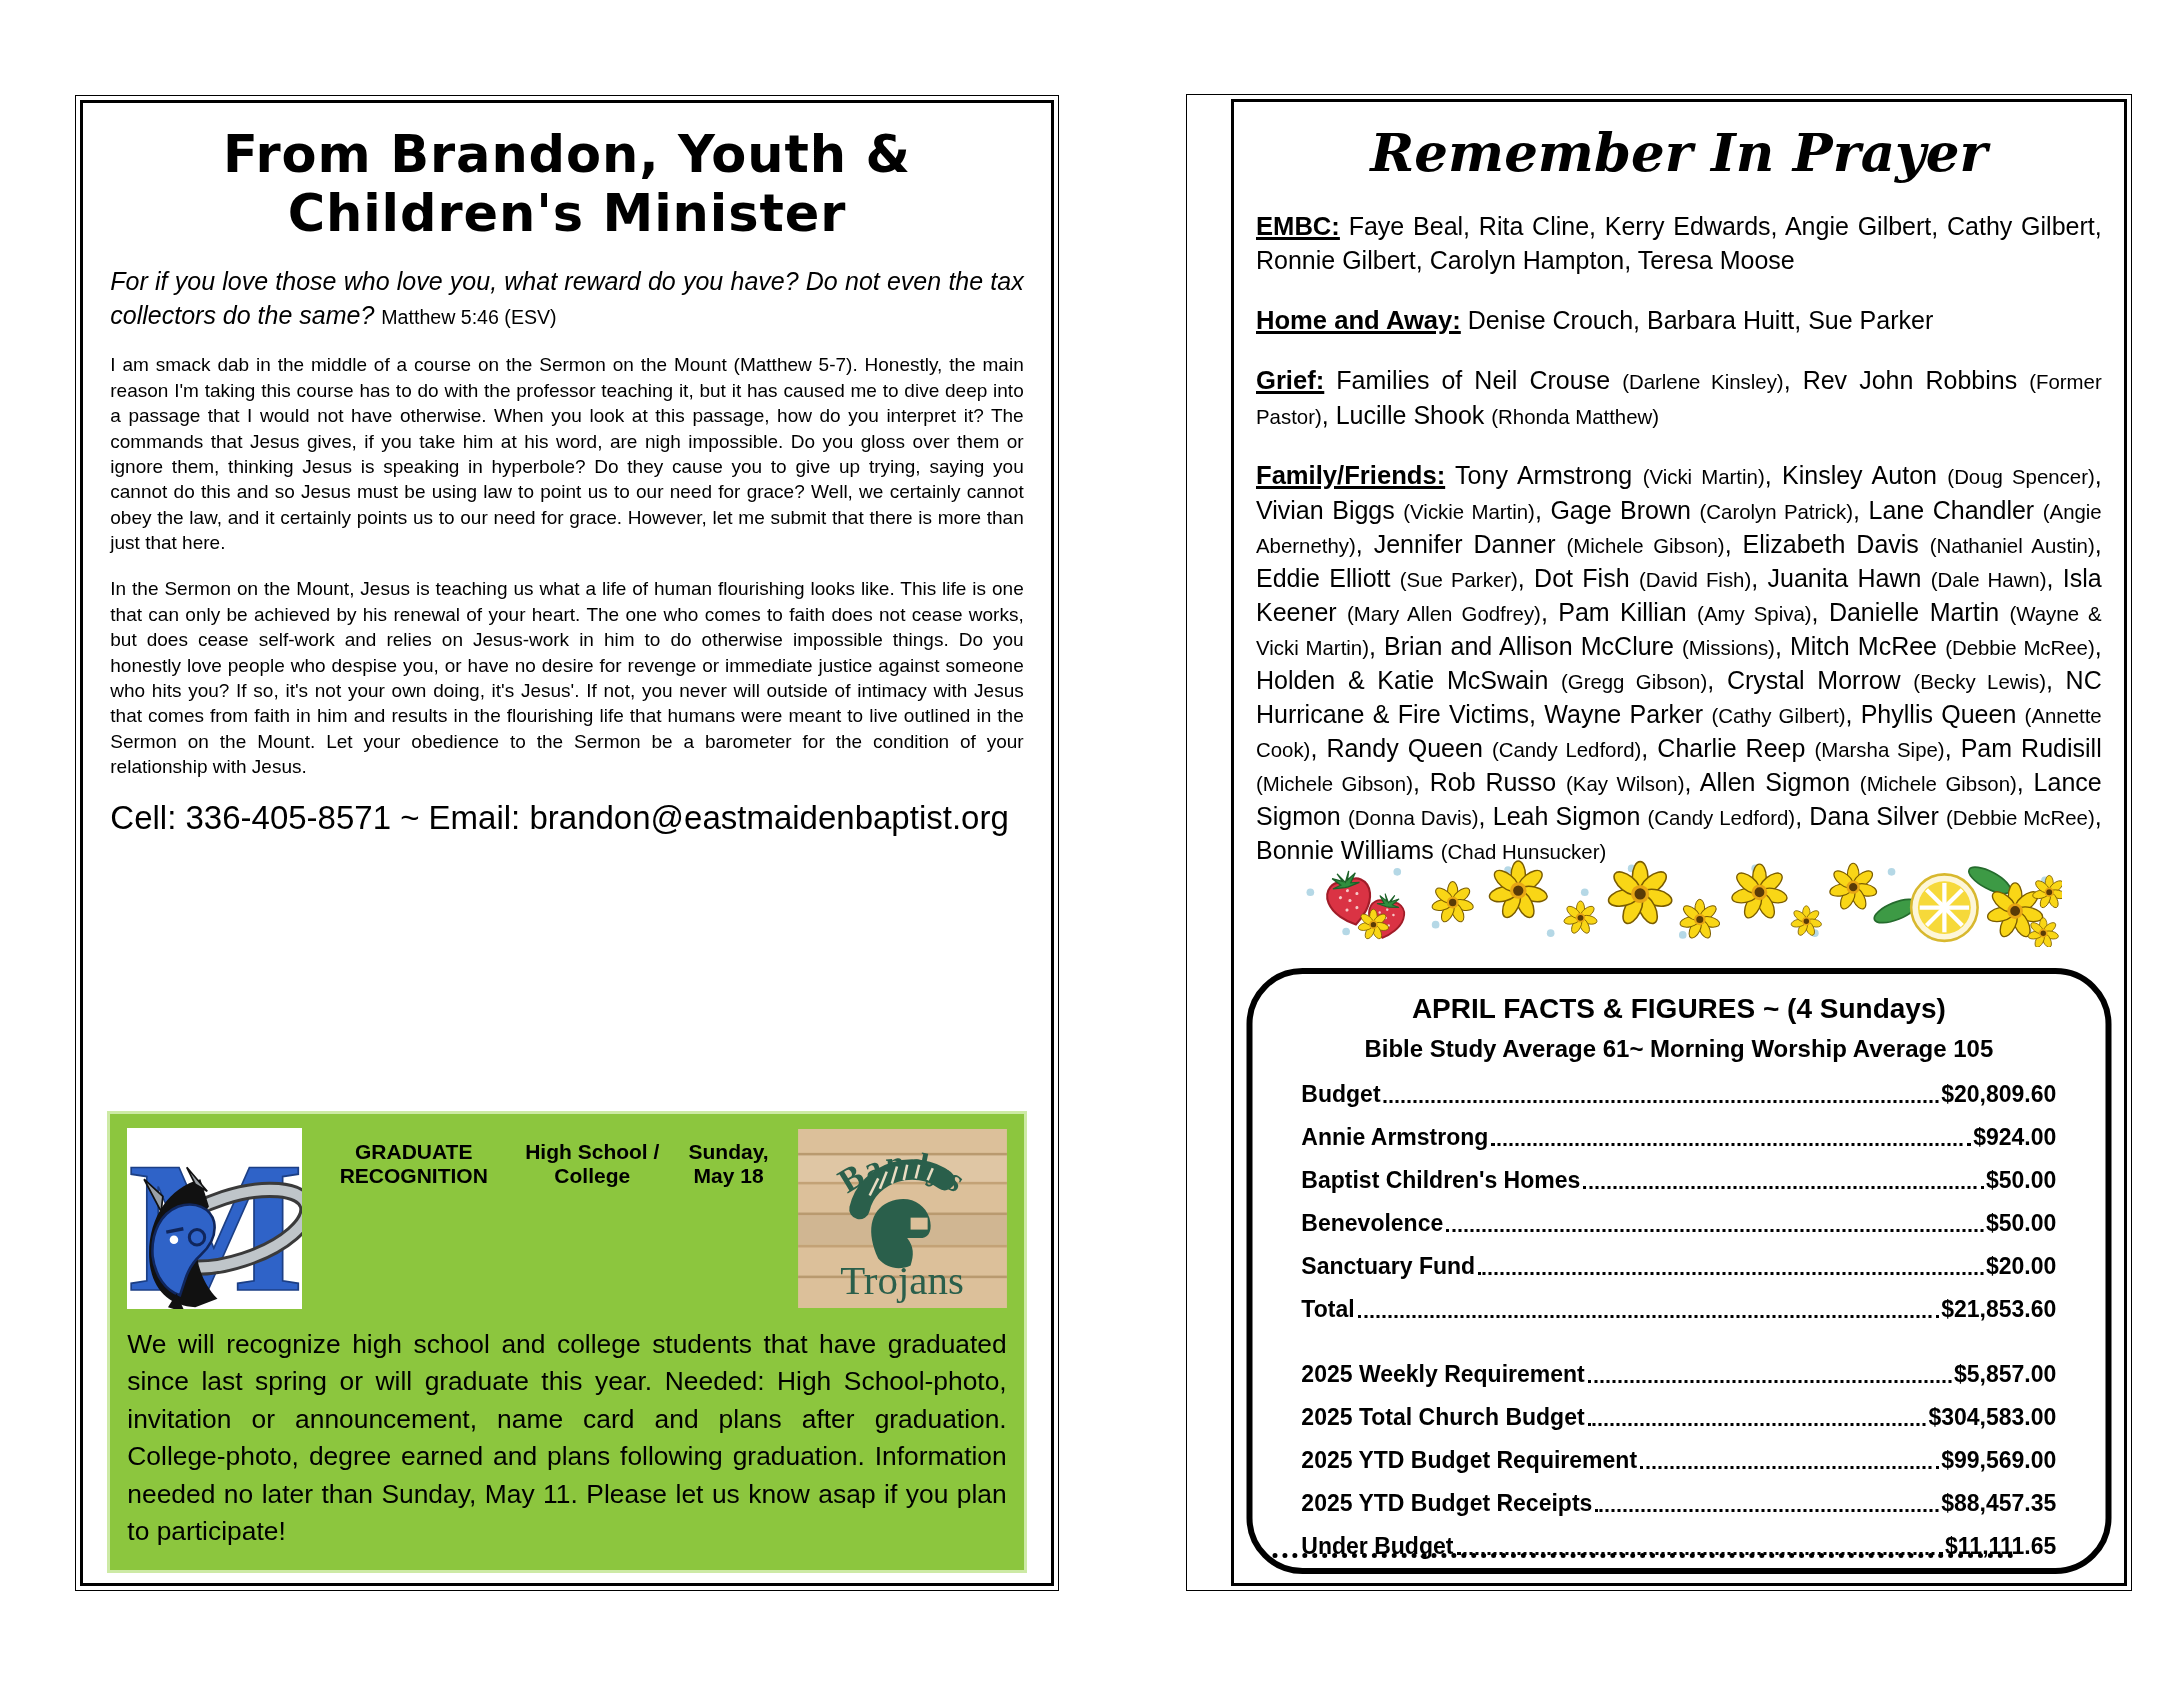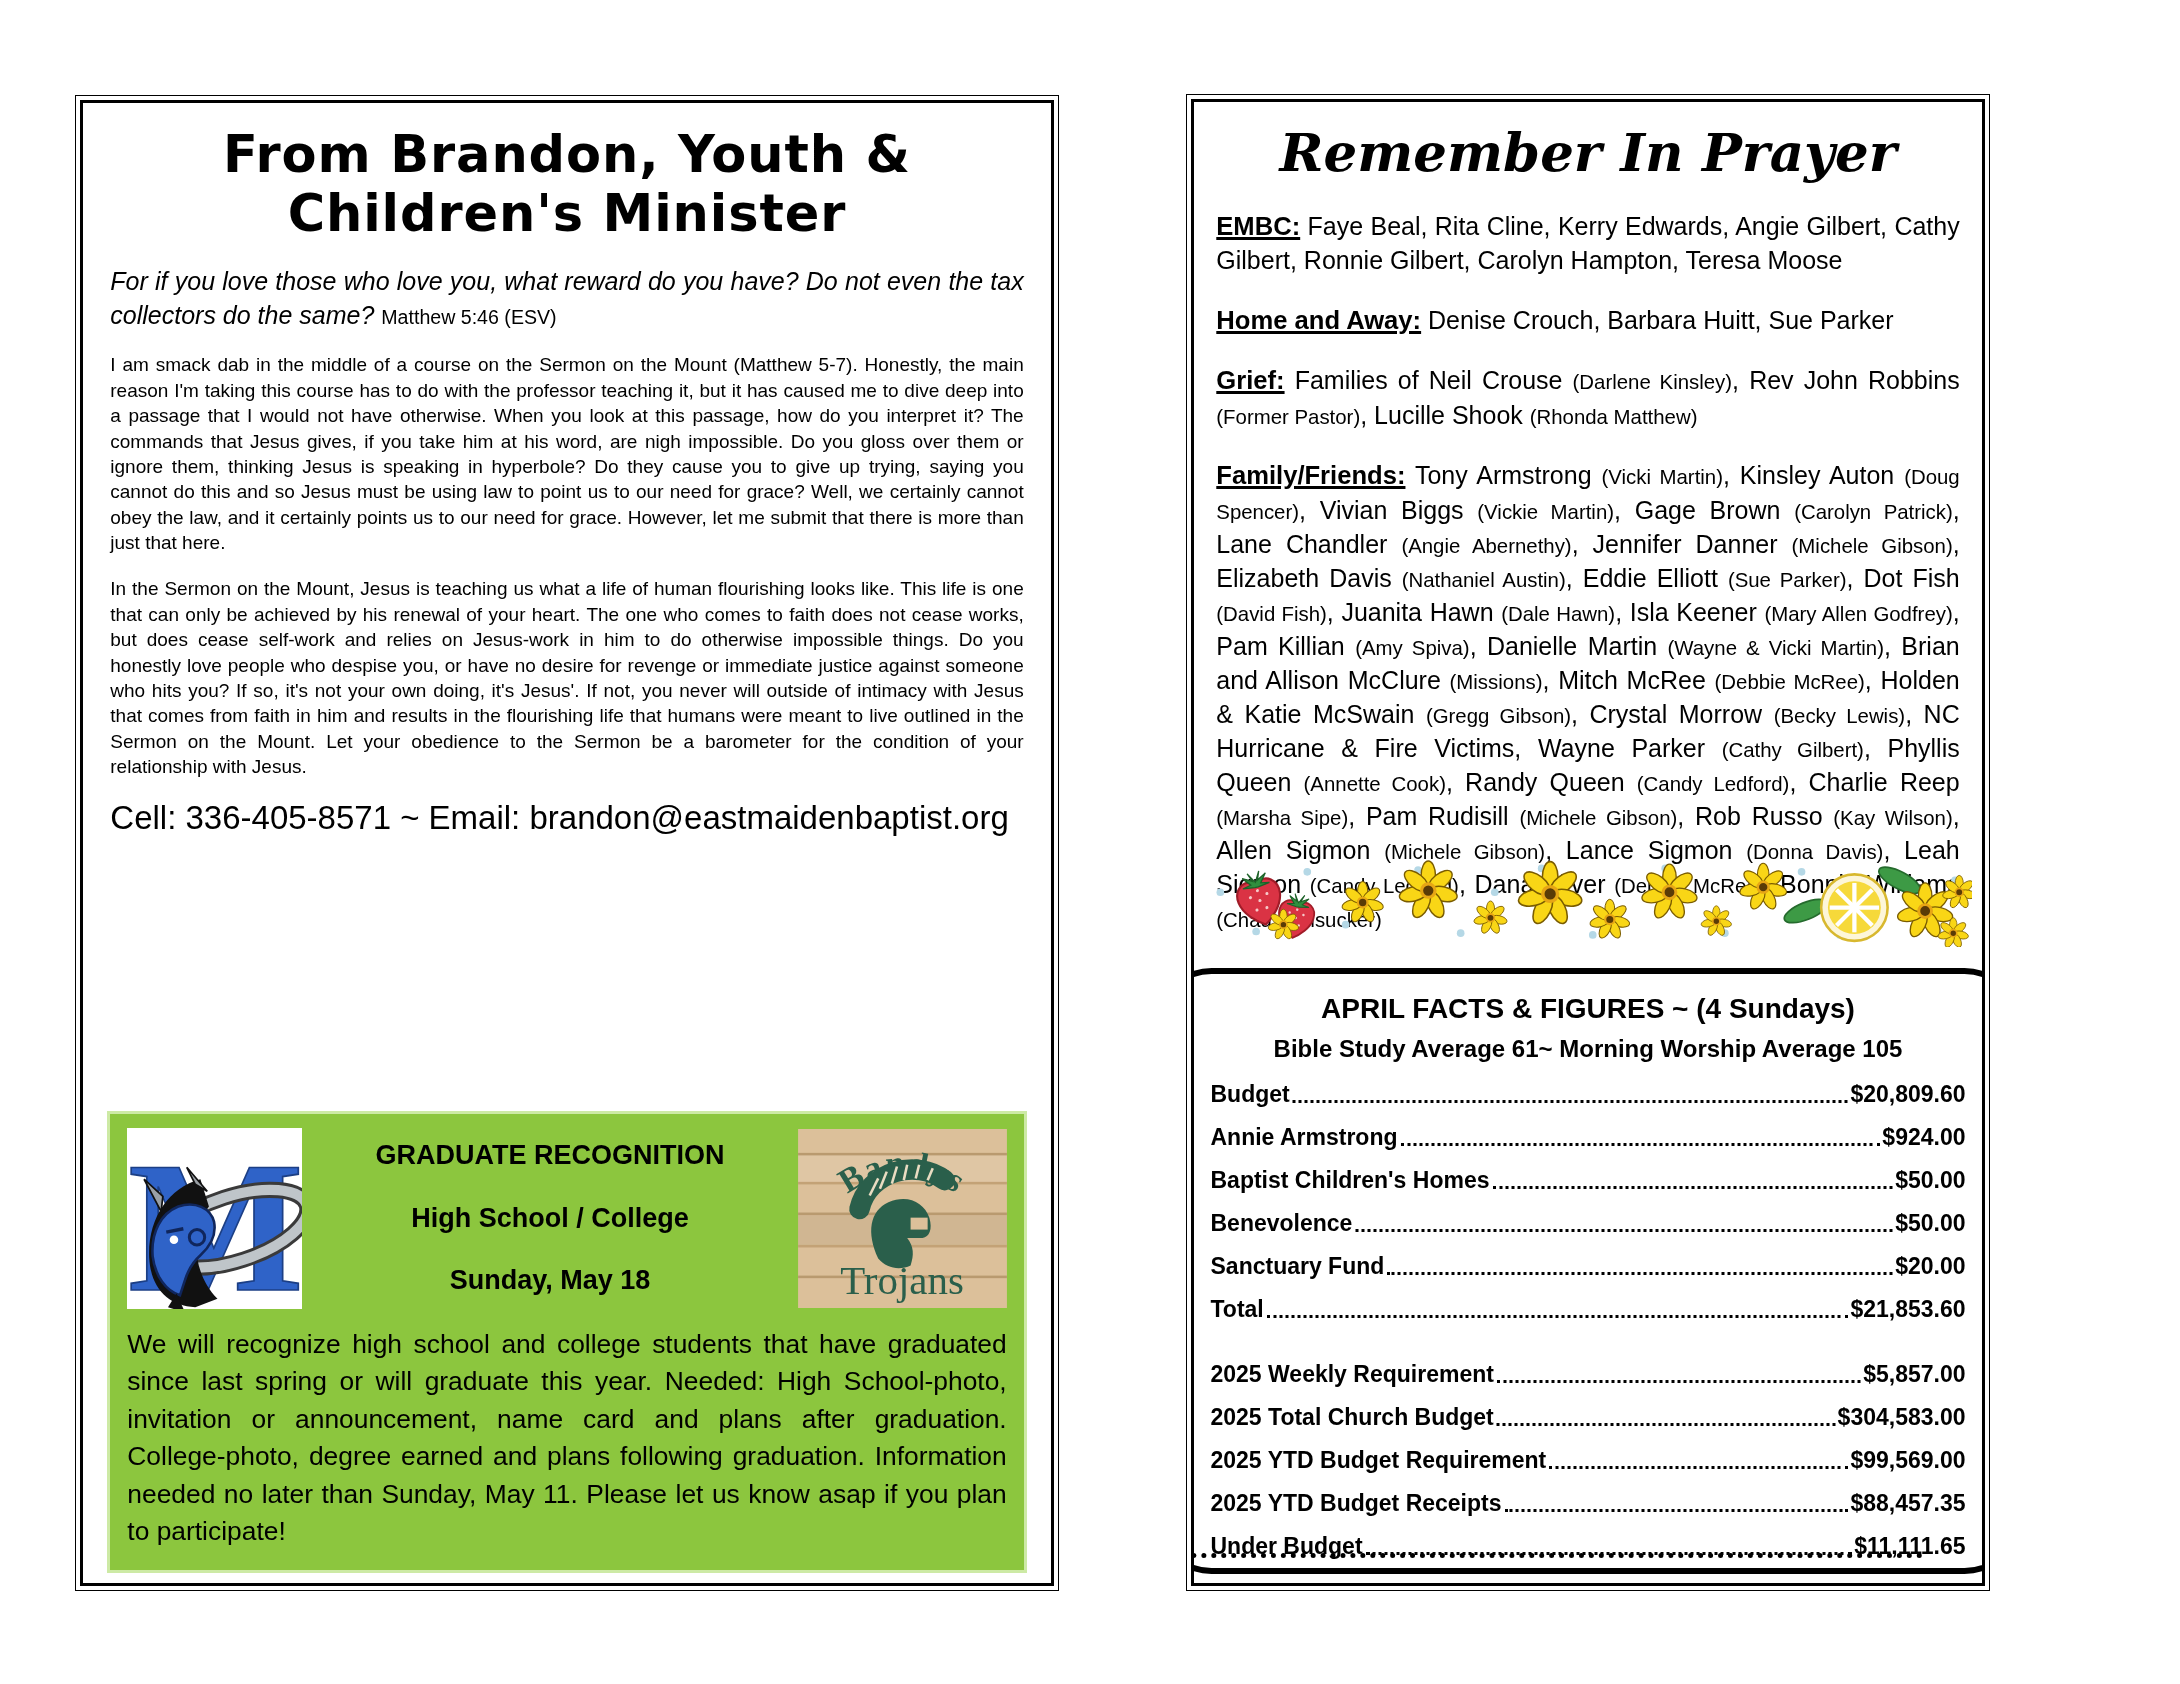--- a/index.html
+++ b/index.html
@@ -6,40 +6,40 @@
   html,body { background:#ffffff; }
   body {
     width:2181px; height:1685px; position:relative;
     font-family:"Liberation Sans", sans-serif; color:#000;
   }
   .page { position:absolute; border:1.7px solid #000; padding:4.3px; background:#fff; }
   .page-inner { border:3.4px solid #000; width:100%; height:100%; position:relative; overflow:hidden; }
 
   #left-page  { left:75px;  top:95px; width:984px; height:1496px; }
   #left-page  .page-inner { padding:17px 27px; }
-  #right-page { left:1186px; top:94px; width:804px; height:1497px; }
+  #right-page { left:1186px; top:94px; width:946px; height:1497px;padding-left:44px; }
   #right-page .page-inner { padding:13.6px 22px; }
 
   
   .left-title {
     font-family:"DejaVu Sans", sans-serif; font-weight:bold;
     font-size:51px; text-align:center; margin:5.1px 0 20.4px; letter-spacing:0.9px;
   }
   .scripture { font-size:25px; font-style:italic; text-align:justify; line-height:1.36; }
   .scripture .ref { font-style:normal; font-size:19.6px; }
   .bodytext { font-size:19px; line-height:1.34; text-align:justify; margin-top:20.4px; }
   .contact  { font-size:33px; margin-top:19px; }
 
   .green-box {
     position:absolute; left:24px; right:24px; bottom:10.2px;
     border:3.4px solid #cdeaa5; padding:13.6px 17px 19px; background:#8cc63e;
   }
   .gb-top { display:flex; align-items:center; gap:12px; }
-  .gb-center { flex:1; display:flex; flex-direction:column; justify-content:space-between;
-               height:170px; padding:6.8px 0; text-align:center; font-weight:bold; font-size:27px; }
+  .gb-center { flex:1; display:flex; flex-direction:row; justify-content:space-between;
+               height:170px; padding:6.8px 0; text-align:center; font-weight:bold; font-size:21px; }
   .gb-body { font-size:26.4px; line-height:1.42; text-align:justify; margin-top:17px; }
   .logo-frame { flex:0 0 auto; }
 
   
   .right-title {
     font-family:"DejaVu Serif", serif; font-style:italic; font-weight:bold;
     font-size:53px; text-align:center; margin:5.1px 0 25.6px;
   }
   .prayer { font-size:25px; line-height:1.36; text-align:justify; margin-bottom:25.6px; }
   .plabel { font-weight:bold; text-decoration:underline; text-decoration-thickness:2.6px; font-size:25.6px; }

